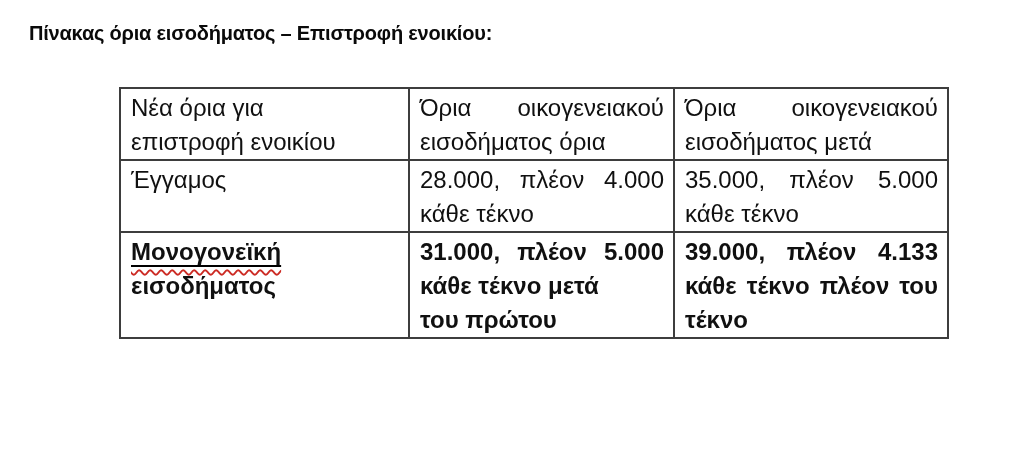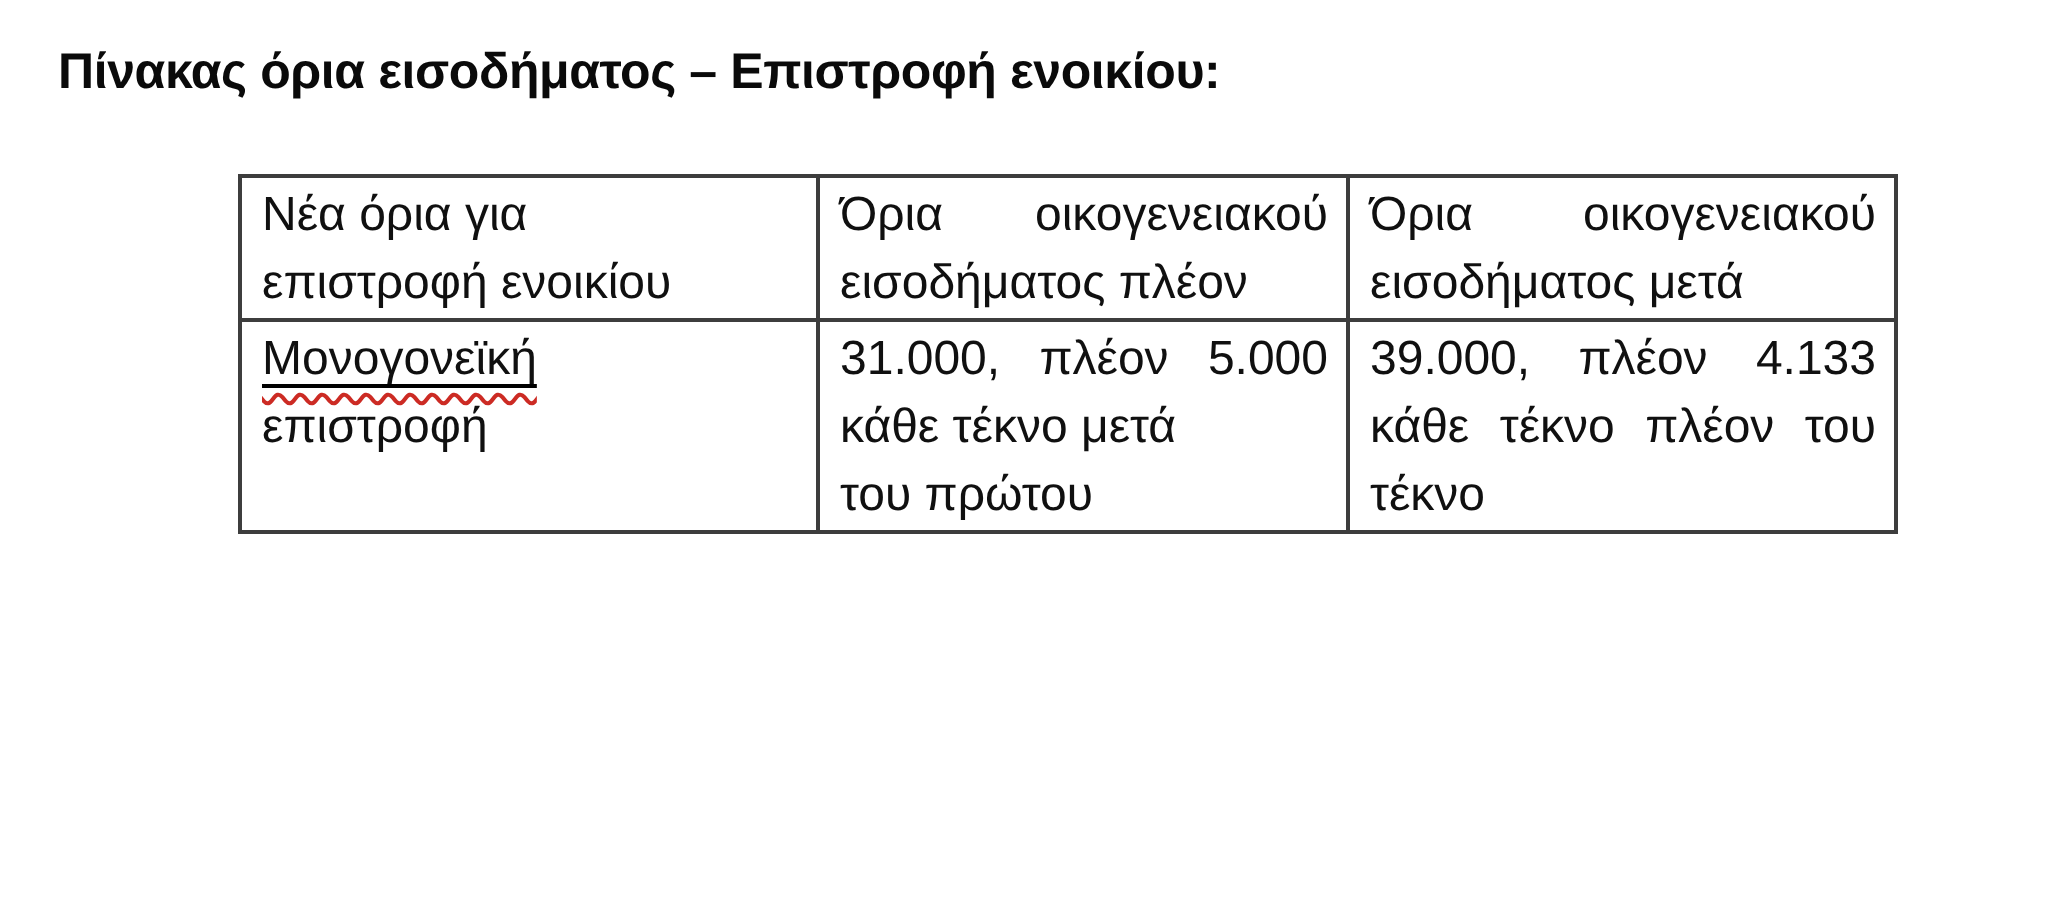--- a/index.html
+++ b/index.html
@@ -9,21 +9,21 @@
     background: #ffffff;
     overflow: hidden;
     font-family: "Liberation Sans", sans-serif;
   }
   .page { position: relative; width: 1024px; height: 453px; background: #fff; }
 
   .doc-title {
     position: absolute;
     left: 29px; top: 22px;
     margin: 0;
-    font-size: 25px;
+    font-size: 20px;
     font-weight: bold;
     color: #0a0a0a;
     letter-spacing: -0.2px;
     white-space: nowrap;
   }
 
   table.limits {
     position: absolute;
     left: 119px; top: 87px;
     border-collapse: collapse;
@@ -38,21 +38,21 @@
     vertical-align: top;
     padding: 2px 9px 0 10px;
     font-size: 24px;
     line-height: 34px;
     color: #101010;
     overflow: hidden;
   }
   tr.row-header { height: 72px; }
   tr.row-1 { height: 36px; }
   tr.row-2 { height: 71px; }
-  tr.row-3 { height: 86px; }
+  tr.row-3 { height: 86px; font-weight: bold; }
 
   .ln { text-align: left; }
   .ln.stretch { text-align: justify; text-align-last: justify; }
 
   
   .word-underline {
     text-decoration: underline solid #000000;
     text-decoration-thickness: 2px;
     text-underline-offset: 5px;
   }
@@ -77,34 +77,47 @@
     </colgroup>
     <tbody>
 
       <tr class="row-header">
         <td>
           <div class="ln">Νέα όρια για</div>
           <div class="ln">επιστροφή ενοικίου</div>
         </td>
         <td>
           <div class="ln stretch">Όρια οικογενειακού</div>
-          <div class="ln">εισοδήματος πλέον</div>
+          <div class="ln">εισοδήματος όρια</div>
         </td>
         <td>
           <div class="ln stretch">Όρια οικογενειακού</div>
           <div class="ln">εισοδήματος μετά</div>
         </td>
       </tr>
 
 
+      <tr class="row-2">
+        <td>
+          <div class="ln">Έγγαμος</div>
+        </td>
+        <td>
+          <div class="ln stretch">28.000, πλέον 4.000</div>
+          <div class="ln">κάθε τέκνο</div>
+        </td>
+        <td>
+          <div class="ln stretch">35.000, πλέον 5.000</div>
+          <div class="ln">κάθε τέκνο</div>
+        </td>
+      </tr>
 
       <tr class="row-3">
         <td>
           <div class="ln"><span class="word-underline"><span class="word-squiggle">Μονογονεϊκή</span></span></div>
-          <div class="ln">επιστροφή</div>
+          <div class="ln">εισοδήματος</div>
         </td>
         <td>
           <div class="ln stretch">31.000, πλέον 5.000</div>
           <div class="ln">κάθε τέκνο μετά</div>
           <div class="ln">του πρώτου</div>
         </td>
         <td>
           <div class="ln stretch">39.000, πλέον 4.133</div>
           <div class="ln stretch">κάθε τέκνο πλέον του</div>
           <div class="ln">τέκνο</div>

